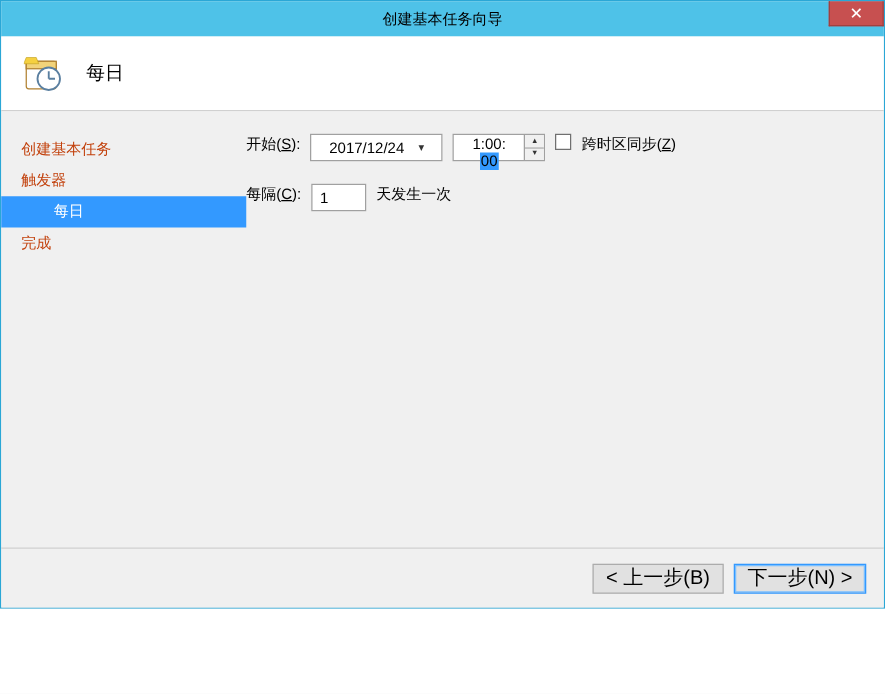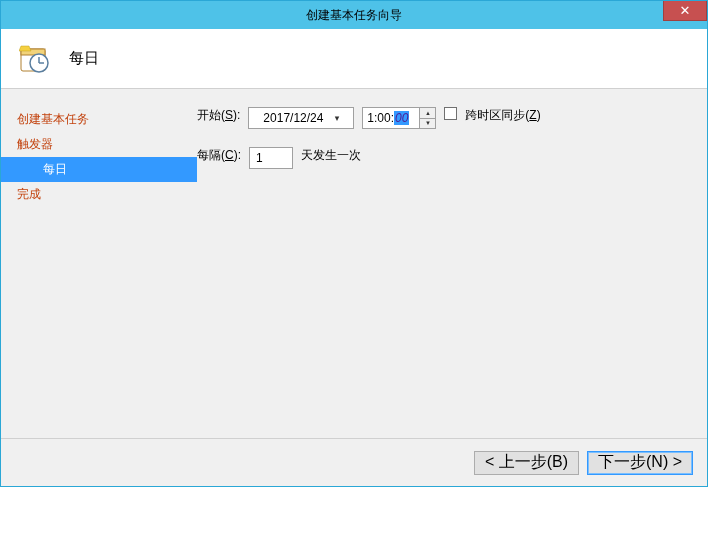--- a/index.html
+++ b/index.html
@@ -110,26 +110,26 @@
     height: 22px;
     border: 1px solid #a0a0a0;
     background: #fff;
   }
   .time-val {
     width: 56px;
     display: flex;
     align-items: center;
     padding: 0 4px;
     font-size: 12px;
+    flex-direction: column;
   }
   .time-val .sel {
     background: #3399ff;
-    color: #4c1d95;
+    color: #000000;
     padding: 0 1px;
-    font-style: italic;
   }
   .spinner {
     width: 16px;
     border-left: 1px solid #a0a0a0;
     display: flex;
     flex-direction: column;
   }
   .spin-btn {
     flex: 1;
     display: flex;

